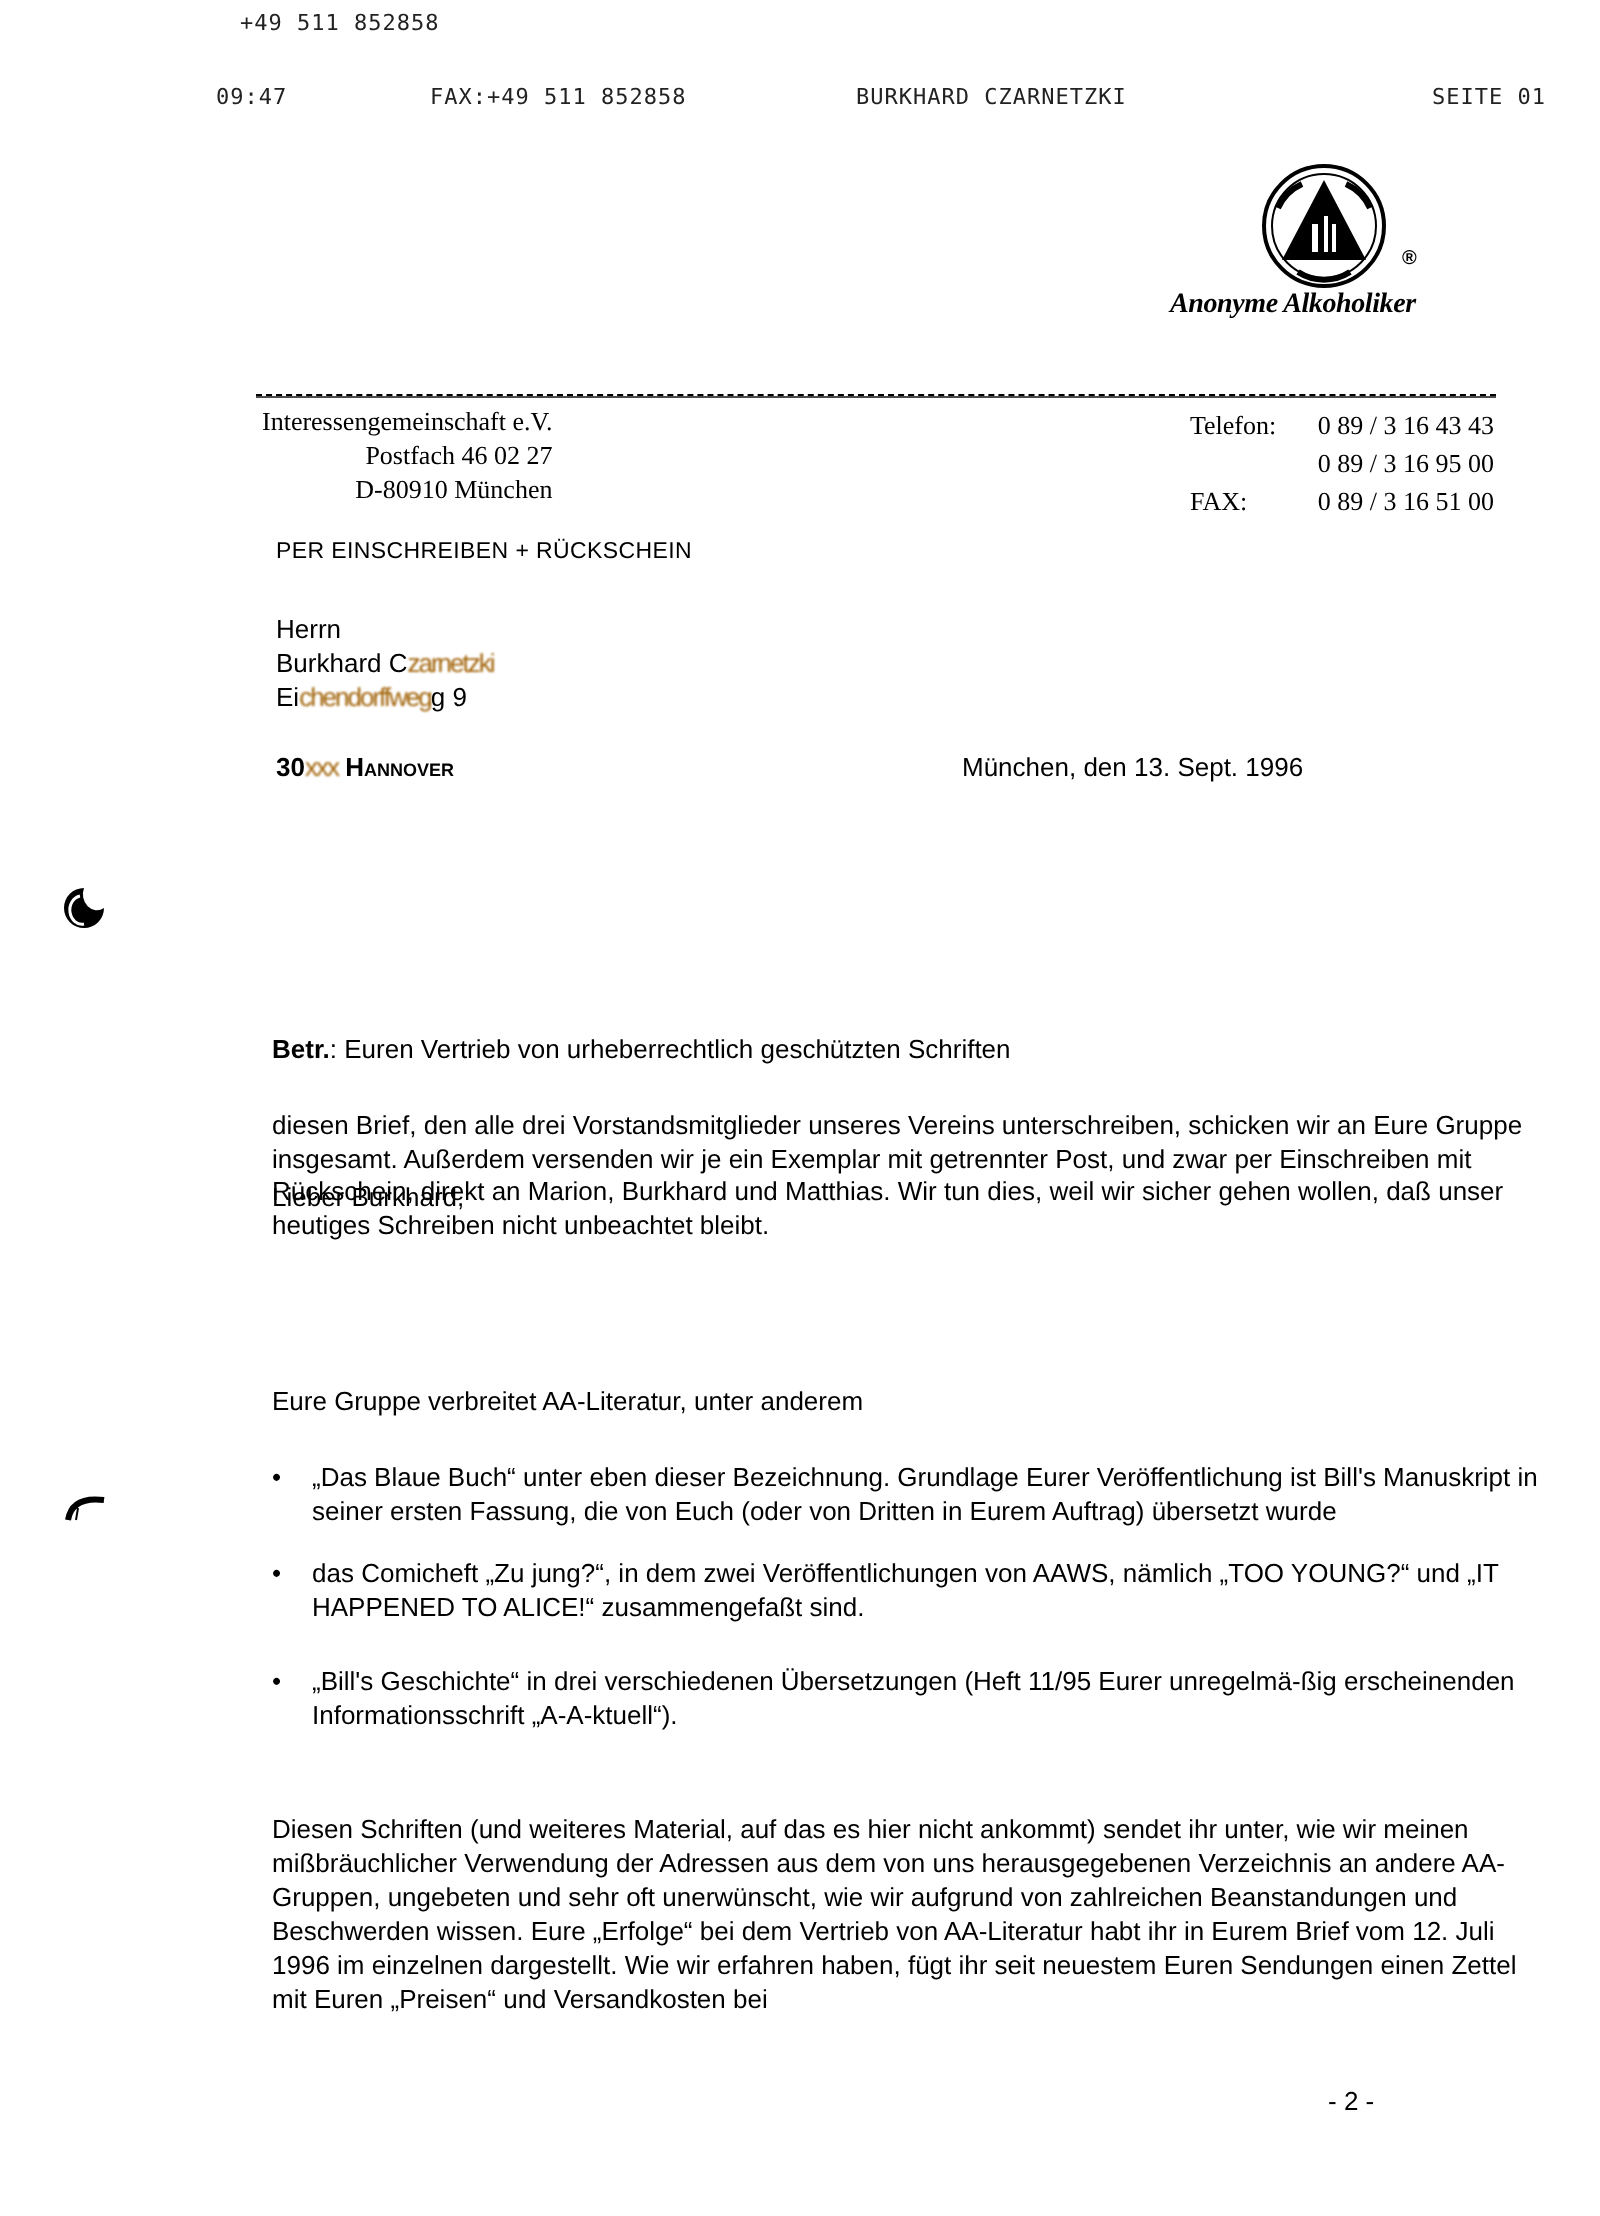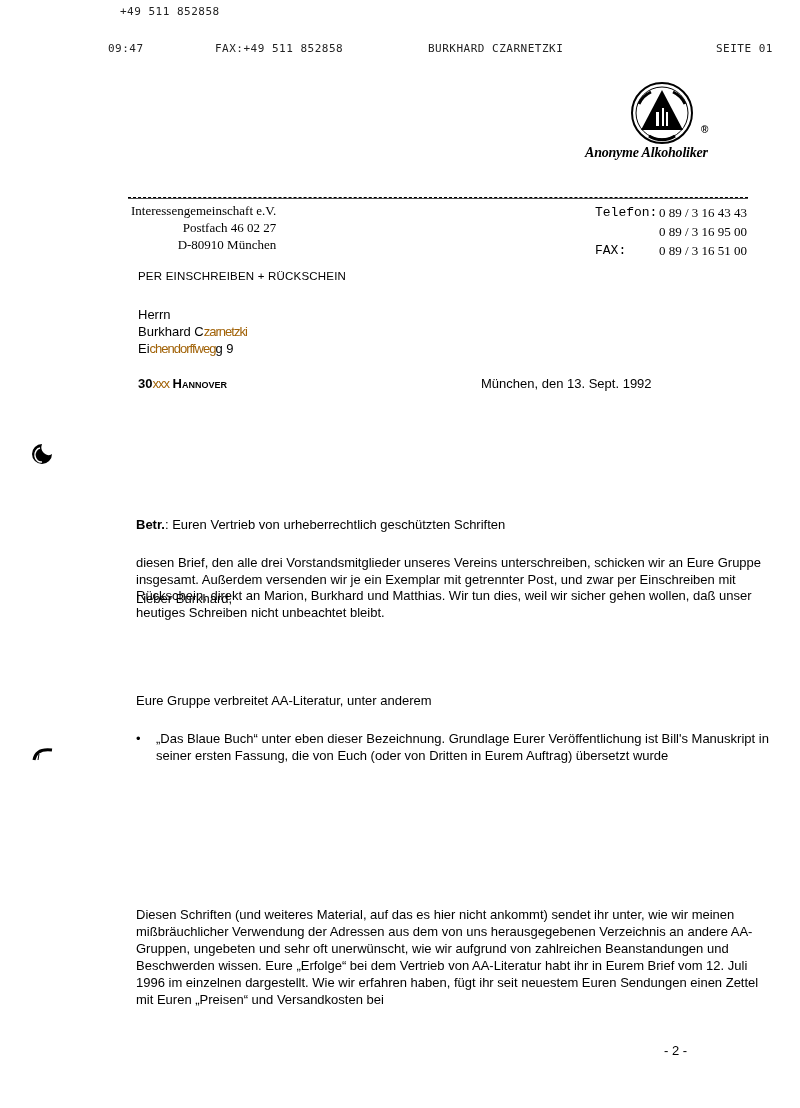--- a/index.html
+++ b/index.html
@@ -17,21 +17,21 @@
     .logo svg { position: absolute; left: 44px; top: 0; }
     .logo-reg { position: absolute; left: 116px; top: 42px; font-size: 10px; font-weight: bold; }
     .logo-text { position: absolute; left: 0; top: 63px; font-family: "Liberation Serif", serif; font-style: italic; font-weight: bold; font-size: 14px; white-space: nowrap; letter-spacing: -0.2px; }
 
     .rule { position: absolute; left: 128px; top: 197px; width: 620px; border-top: 1px dashed #000; }
     .rule-solid { position: absolute; left: 128px; top: 198px; width: 620px; border-top: 1px solid #000; opacity: 0.7; }
 
     .org { position: absolute; left: 131px; top: 202px; font-family: "Liberation Serif", serif; font-size: 13px; line-height: 17px; text-align: right; }
     .contact { position: absolute; left: 595px; top: 203px; font-family: "Liberation Serif", serif; font-size: 13px; line-height: 19px; }
     .contact-row { display: flex; justify-content: space-between; width: 152px; }
-    .contact-row .lbl { width: 48px; font-family: Liberation Mono, monospace; }
+    .contact-row .lbl { width: 48px; }
     .contact-row .val { text-align: left; white-space: nowrap; }
 
     .send-mode { position: absolute; left: 138px; top: 270px; font-size: 11.5px; letter-spacing: 0.2px; }
     .recipient { position: absolute; left: 138px; top: 306px; font-size: 13px; line-height: 17px; }
     .blur { display: inline-block; color: #a16207; filter: blur(0.6px); letter-spacing: -1px; }
     .city-line { position: absolute; left: 138px; top: 376px; font-size: 13px; }
     .city-line .city { font-variant: small-caps; }
     .date-line { position: absolute; left: 481px; top: 376px; font-size: 13px; }
 
     .punch { position: absolute; }
@@ -107,21 +107,21 @@
   <div>Herrn</div>
   <div><span>Burkhard C</span><span class="blur">zarnetzki</span></div>
   <div><span>Ei</span><span class="blur">chendorffweg</span><span>g 9</span></div>
 </div>
 
 <div class="city-line">
   <b>30</b><span class="blur">xxx</span>
   <b class="city">Hannover</b>
 </div>
 
-<div class="date-line">München, den 13. Sept. 1992</div>
+<div class="date-line">München, den 13. Sept. 1996</div>
 
 <svg class="punch" id="punch1" width="24" height="24" viewBox="0 0 24 24">
   <path d="M12,2 A10,10 0 1,0 22,12 A7,8 0 0,1 12,2 Z" fill="#000"></path>
   <path d="M10,6 A6,7 0 0,0 12,20" stroke="#fff" stroke-width="1.5" fill="none"></path>
 </svg>
 <svg class="punch" id="punch2" width="24" height="18" viewBox="0 0 24 18">
   <path d="M2,16 Q4,4 20,6" stroke="#000" stroke-width="3" fill="none"></path>
   <path d="M6,16 L7,10" stroke="#000" stroke-width="1" fill="none"></path>
 </svg>
 
@@ -130,17 +130,19 @@
 </div>
 
 <div class="body salutation">Lieber Burkhard,</div>
 
 <div class="body para1">diesen Brief, den alle drei Vorstandsmitglieder unseres Vereins unterschreiben, schicken wir an Eure Gruppe insgesamt. Außerdem versenden wir je ein Exemplar mit getrennter Post, und zwar per Einschreiben mit Rückschein, direkt an Marion, Burkhard und Matthias. Wir tun dies, weil wir sicher gehen wollen, daß unser heutiges Schreiben nicht unbeachtet bleibt.</div>
 
 <div class="body intro-list">Eure Gruppe verbreitet AA-Literatur, unter anderem</div>
 
 <ul class="list">
   <li>„Das Blaue Buch“ unter eben dieser Bezeichnung. Grundlage Eurer Veröffentlichung ist Bill's Manuskript in seiner ersten Fassung, die von Euch (oder von Dritten in Eurem Auftrag) übersetzt wurde</li>
+  <li>das Comicheft „Zu jung?“, in dem zwei Veröffentlichungen von AAWS, nämlich „TOO YOUNG?“ und „IT HAPPENED TO ALICE!“ zusammengefaßt sind.</li>
+  <li>„Bill's Geschichte“ in drei verschiedenen Übersetzungen (Heft 11/95 Eurer unregelmä-ßig erscheinenden Informationsschrift „A-A-ktuell“).</li>
 </ul>
 
 <div class="body para2">Diesen Schriften (und weiteres Material, auf das es hier nicht ankommt) sendet ihr unter, wie wir meinen mißbräuchlicher Verwendung der Adressen aus dem von uns herausgegebenen Verzeichnis an andere AA-Gruppen, ungebeten und sehr oft unerwünscht, wie wir aufgrund von zahlreichen Beanstandungen und Beschwerden wissen. Eure „Erfolge“ bei dem Vertrieb von AA-Literatur habt ihr in Eurem Brief vom 12. Juli 1996 im einzelnen dargestellt. Wie wir erfahren haben, fügt ihr seit neuestem Euren Sendungen einen Zettel mit Euren „Preisen“ und Versandkosten bei</div>
 
 <div class="page-num">- 2 -</div>
 
 </body></html>

